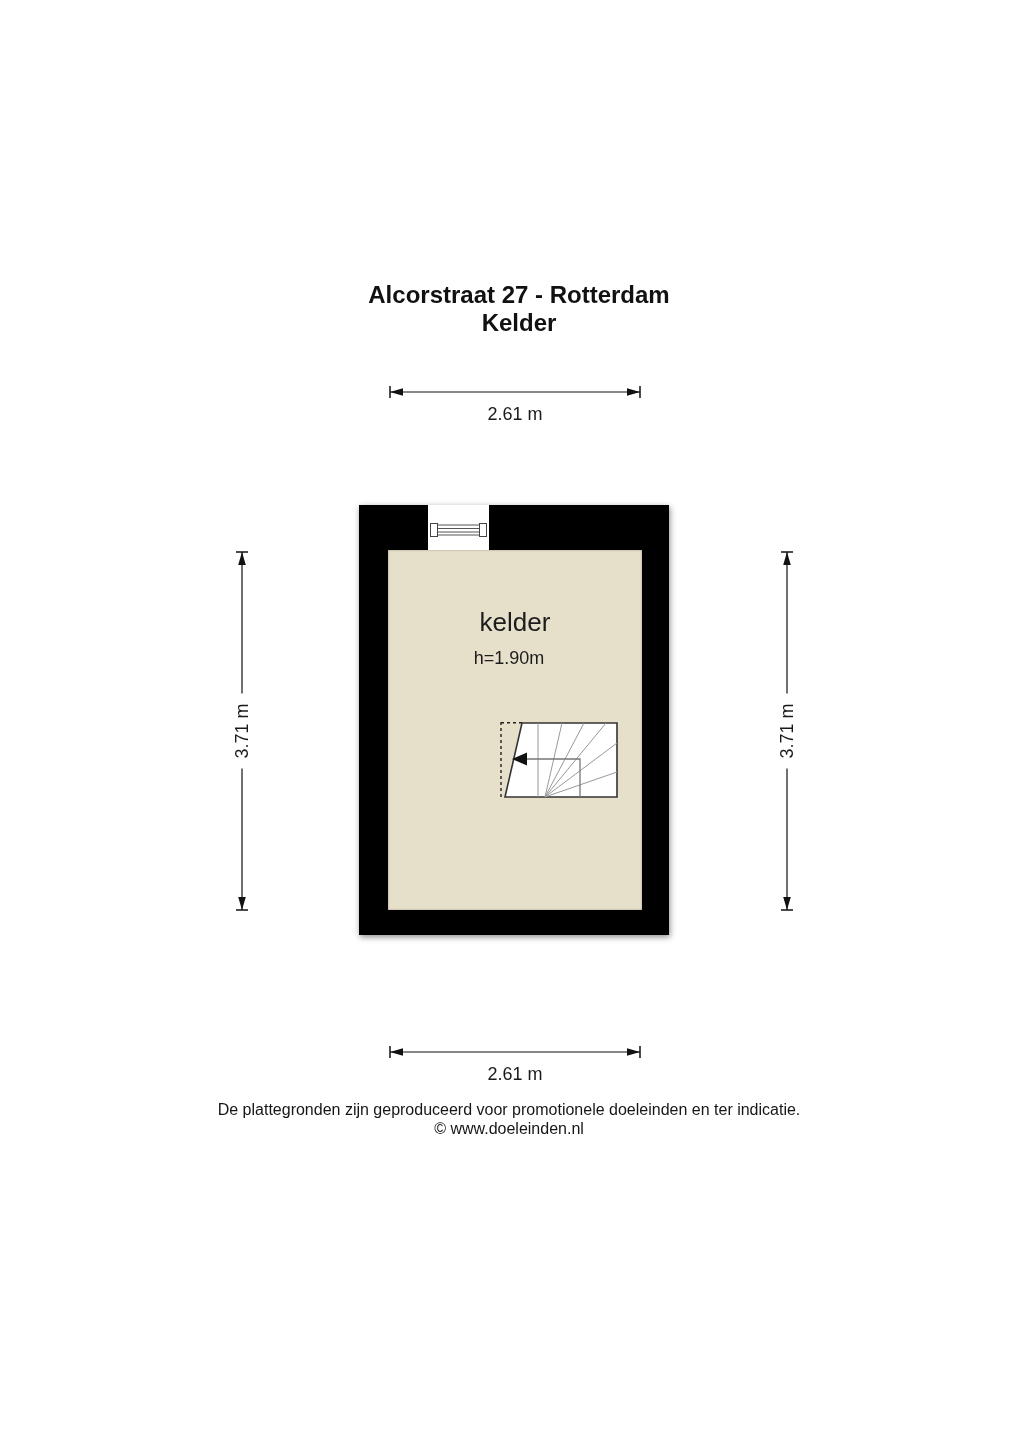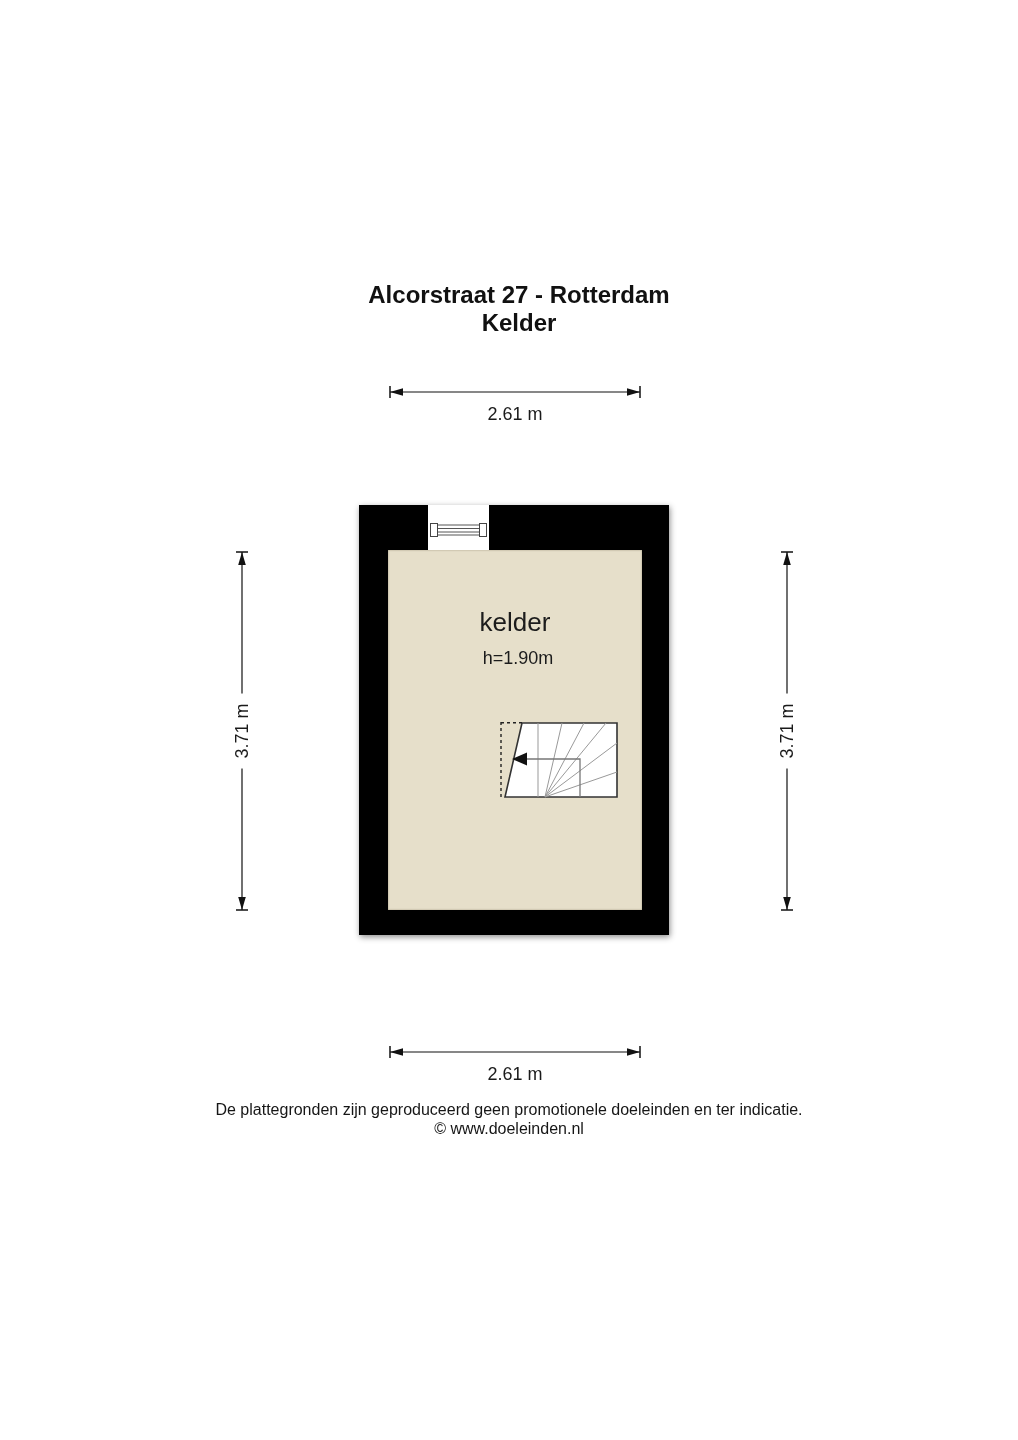--- a/index.html
+++ b/index.html
@@ -47,21 +47,21 @@
     left: 156px; top: 607px;
     transform: translateX(-50%);
     font-size: 26px;
     color: #1c1c1c;
     white-space: nowrap;
   }
   
   .plan .room-label { left: 156px; top: 102px; }
   .plan .room-height-label {
     position: absolute;
-    left: 159px; top: 143px;
+    left: 150px; top: 143px;
     transform: translateX(-50%);
     font-size: 18px;
     color: #1c1c1c;
     white-space: nowrap;
   }
   .window {
     position: absolute;
     left: 69px; top: 0;
     width: 61px; height: 45px;
     background: #ffffff;
@@ -181,17 +181,17 @@
       <line x1="7" y1="4" x2="7" y2="16" stroke="#111" stroke-width="1.5"></line>
       <line x1="257" y1="4" x2="257" y2="16" stroke="#111" stroke-width="1.5"></line>
       <line x1="7" y1="10" x2="257" y2="10" stroke="#111" stroke-width="1.2"></line>
       <polygon points="7,10 20,6.2 20,13.8" fill="#111"></polygon>
       <polygon points="257,10 244,6.2 244,13.8" fill="#111"></polygon>
     </svg>
     <span class="dim-label h">2.61 m</span>
   </div>
 
   <div class="footer-block">
-    <div>De plattegronden zijn geproduceerd geen promotionele doeleinden en ter indicatie.</div>
+    <div>De plattegronden zijn geproduceerd voor promotionele doeleinden en ter indicatie.</div>
     <div>© www.doeleinden.nl</div>
   </div>
 
 </div>
 
 </body></html>

